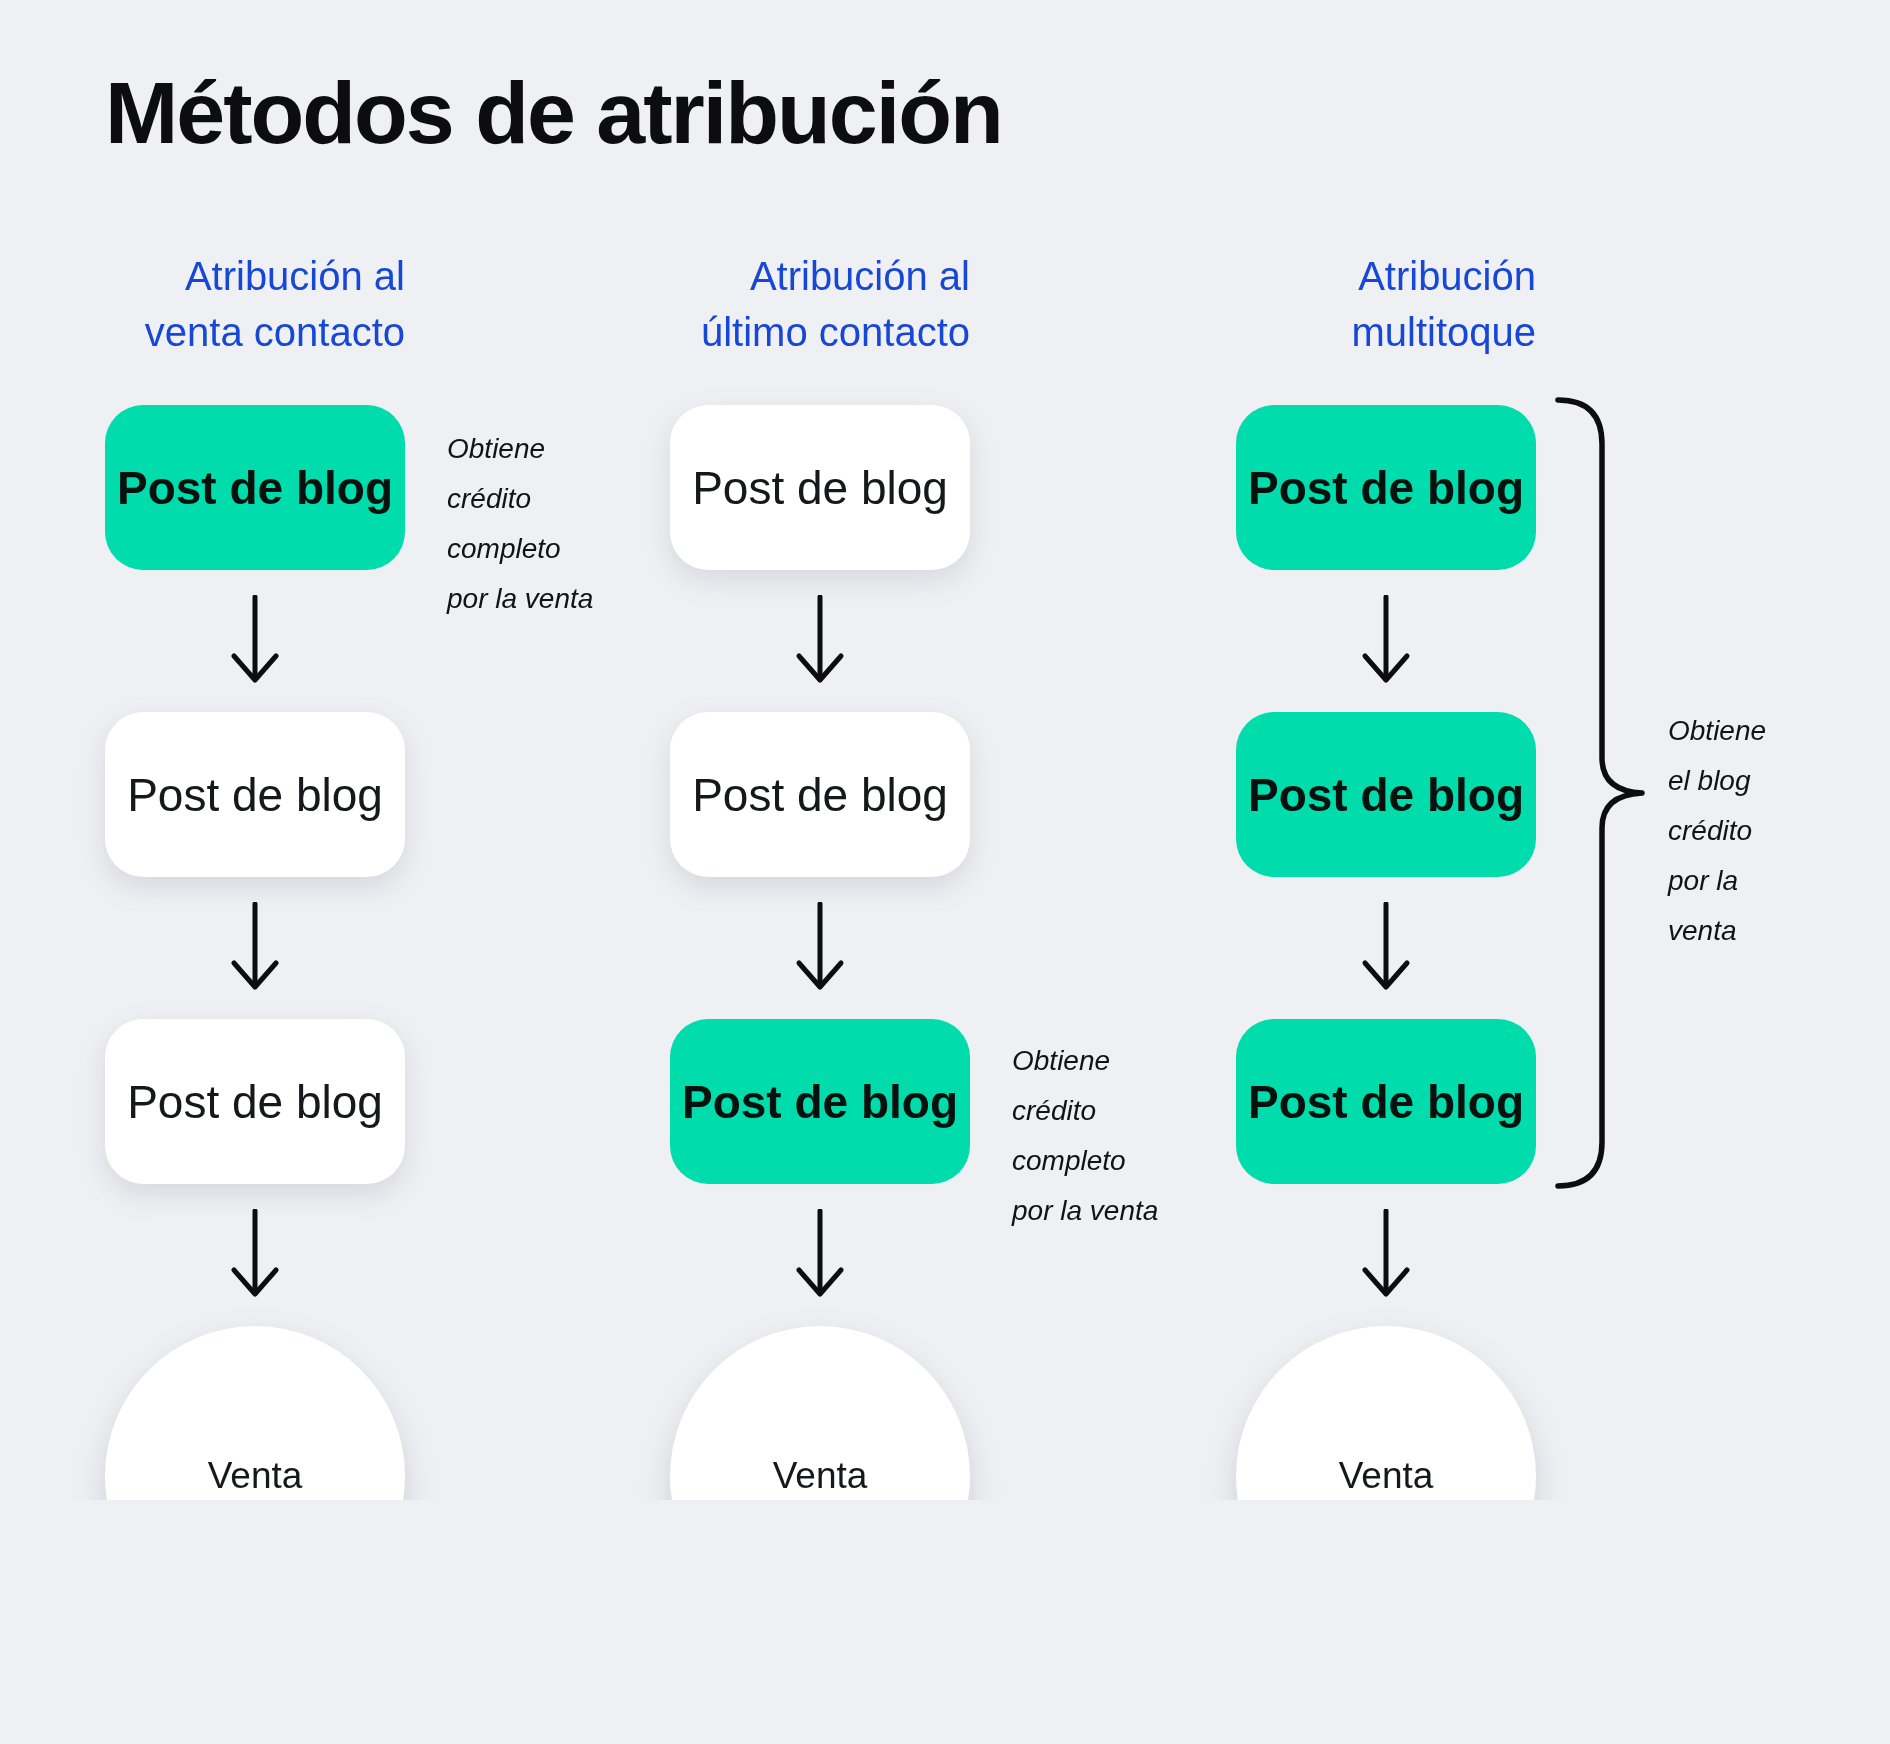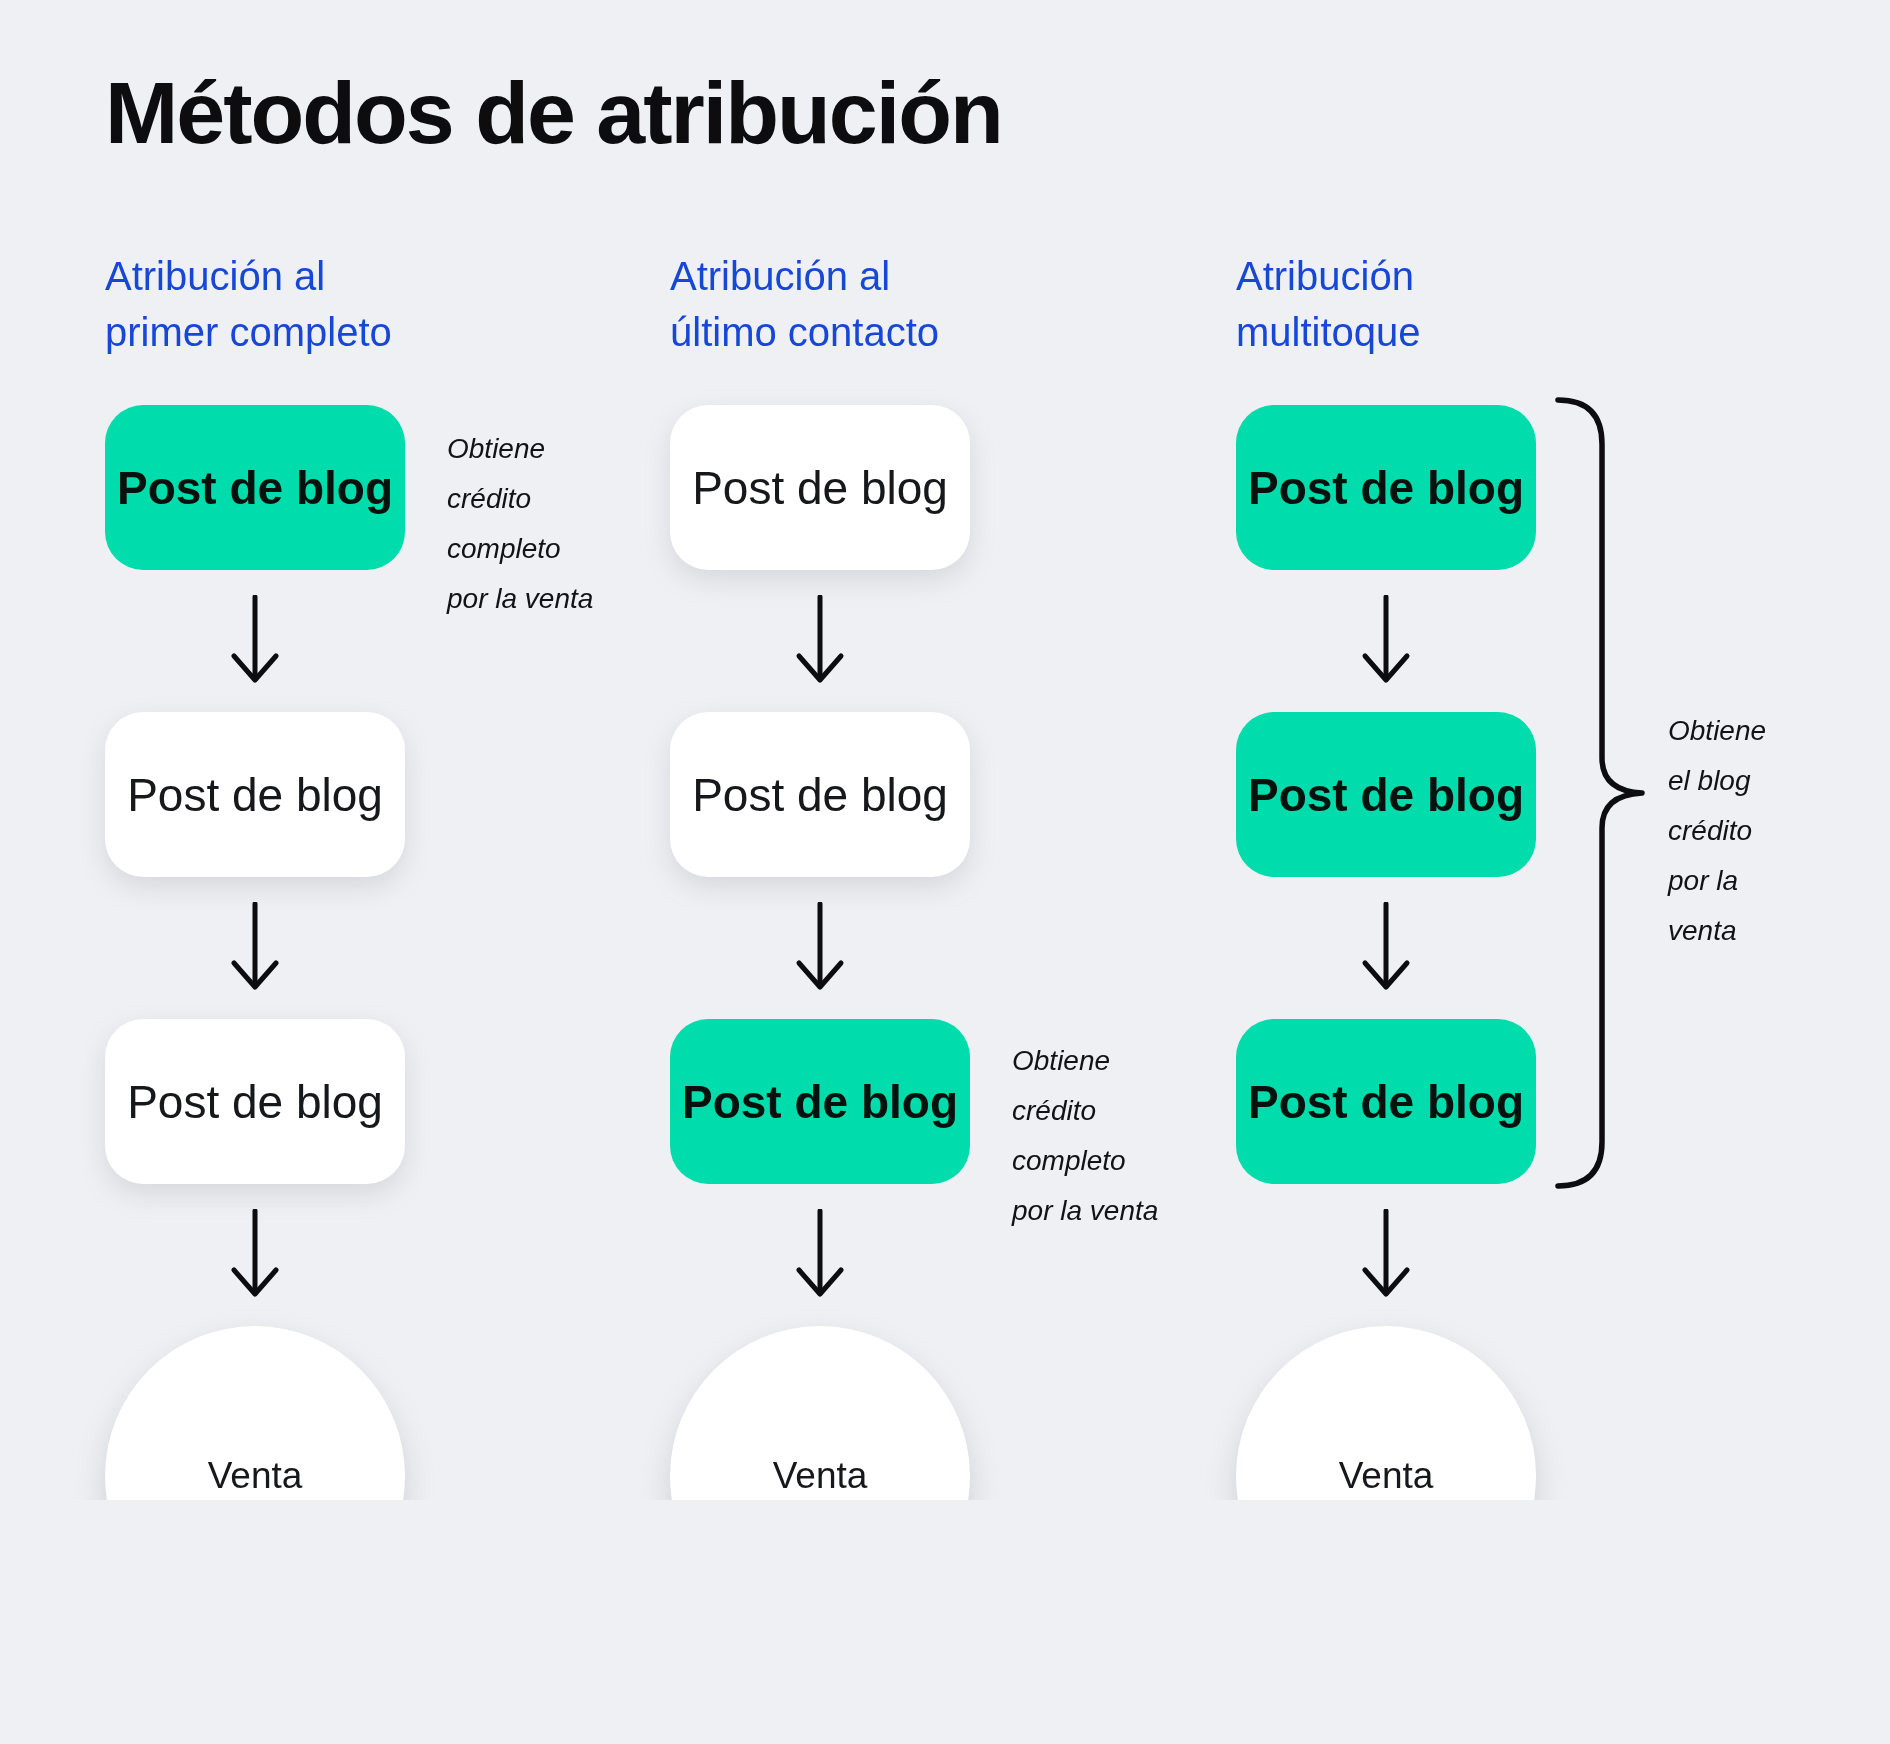--- a/index.html
+++ b/index.html
@@ -44,20 +44,21 @@
   .col-3{left:1236px;}
   .col-header{
     align-self:flex-start;
     height:157px;
     width:100%;
     font-size:40px;
     line-height:56px;
     font-weight:500;
     color:var(--blue);
     white-space:nowrap;
+    text-align:right;
   }
   .box{
     width:300px;
     height:165px;
     border-radius:38px;
     background:var(--white);
     display:flex;
     align-items:center;
     justify-content:center;
     font-size:46px;
@@ -110,21 +111,21 @@
 </head>
 <body>
 
 <div class="page">
 
   <h1 class="title">Métodos de atribución</h1>
 
   <div class="column col-1">
     <div class="col-header">
       <div>Atribución al</div>
-      <div>primer completo</div>
+      <div>venta contacto</div>
     </div>
     <div class="box green">
       <span>Post de blog</span>
     </div>
     <svg class="arrow" width="60" height="90" viewBox="0 0 60 90">
       <line x1="30" y1="2" x2="30" y2="84" stroke="#0d0d0f" stroke-width="5" stroke-linecap="round"></line>
       <polyline points="9,61 30,85 51,61" fill="none" stroke="#0d0d0f" stroke-width="5" stroke-linecap="round" stroke-linejoin="round"></polyline>
     </svg>
     <div class="box">
       <span>Post de blog</span>

